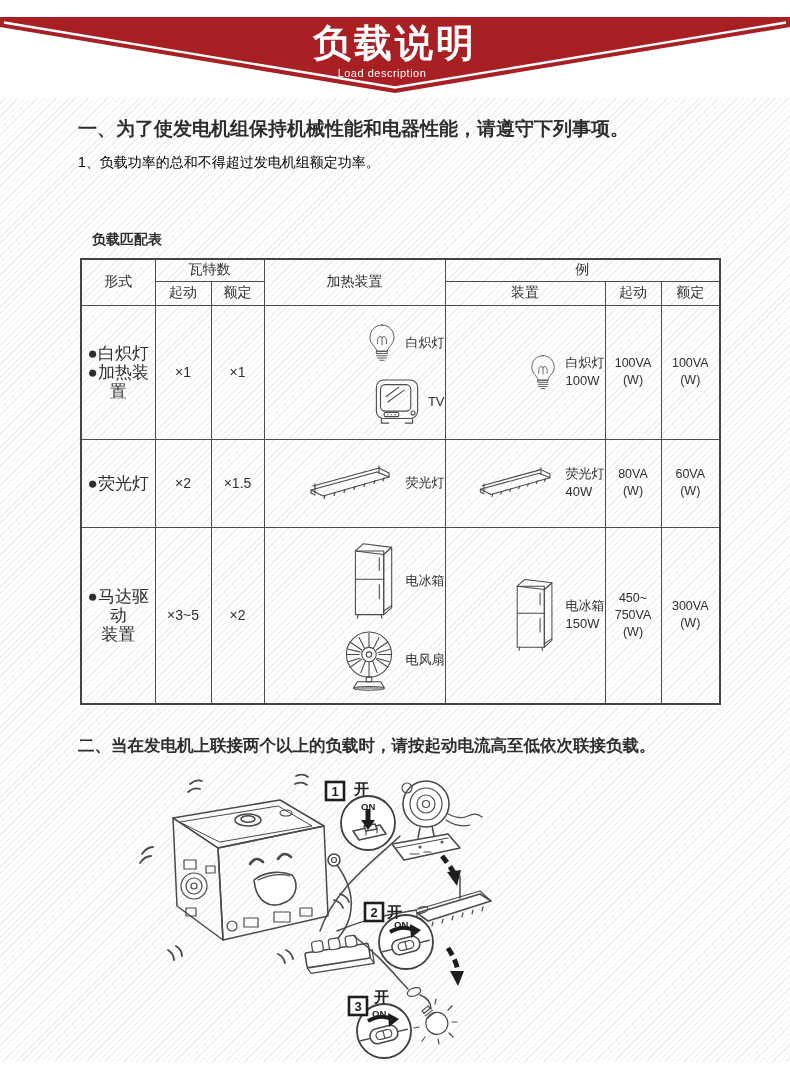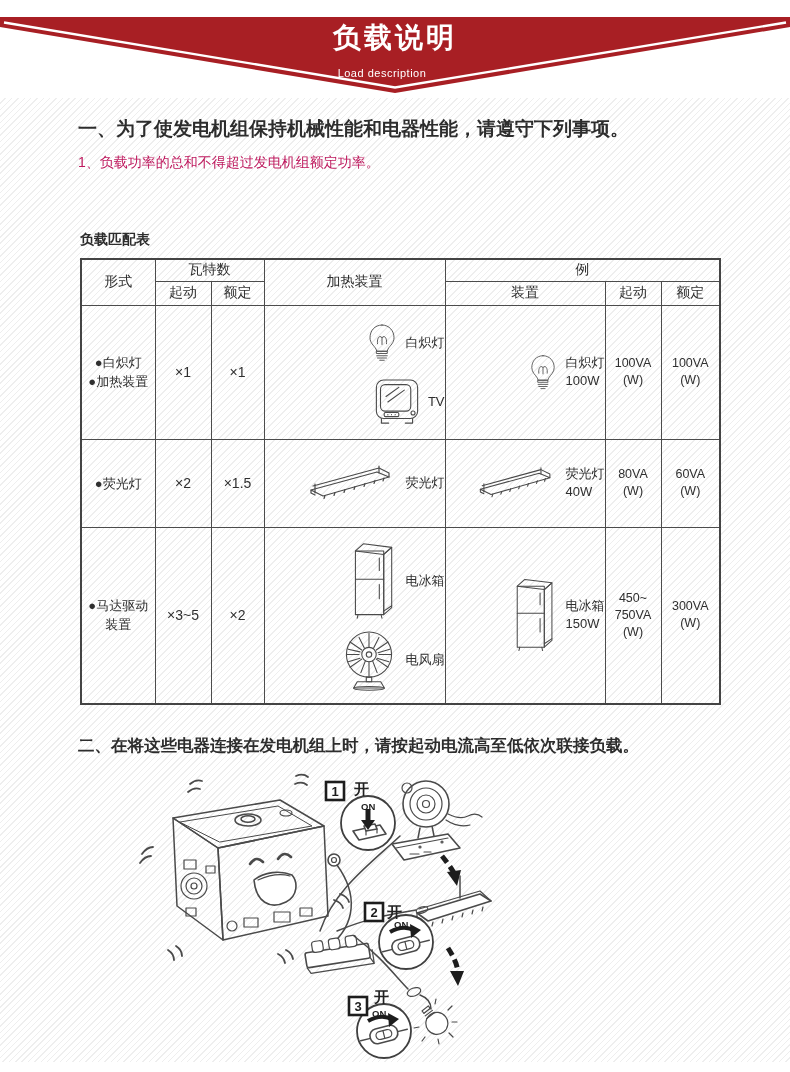--- a/index.html
+++ b/index.html
@@ -12,52 +12,52 @@
   
   .hatch{
     position:absolute;left:0;top:98px;width:790px;height:964px;
     background:repeating-linear-gradient(135deg,
       rgba(0,0,0,0) 0px, rgba(0,0,0,0) 3.5px,
       rgba(90,90,90,0.10) 3.5px, rgba(90,90,90,0.10) 4.5px);
   }
   .banner-svg{position:absolute;left:0;top:0;}
   .banner-title{
     position:absolute;left:0;top:24px;width:790px;text-align:center;
-    font-size:28px;font-weight:bold;color:#fff;letter-spacing:3px;line-height:1;
+    font-size:38px;font-weight:bold;color:#fff;letter-spacing:3px;line-height:1;
   }
   .banner-sub{
     position:absolute;left:0;top:67px;width:764px;text-align:center;
     font-size:11px;color:#fff;letter-spacing:0.5px;
   }
   .h1{
     position:absolute;left:78px;top:116px;width:640px;
     font-size:19px;font-weight:bold;color:#2d2d2d;
   }
   .para{
     position:absolute;left:78px;top:151px;width:604px;
-    font-size:14px;line-height:23px;color:#be185d;
+    font-size:14px;line-height:23px;color:#000000;
   }
   .tbl-label{
-    position:absolute;left:80px;top:231px;
+    position:absolute;left:92px;top:231px;
     font-size:14px;font-weight:bold;color:#2d2d2d;
   }
   table.load{
     position:absolute;left:80px;top:258px;
     border-collapse:collapse;table-layout:fixed;width:639px;
     background:transparent;
   }
   table.load th, table.load td{
     border:1.5px solid #4c4c4c;padding:0;
     font-weight:normal;vertical-align:middle;text-align:center;
     color:#2f2f2f;
   }
   table.load{border:2px solid #444;}
   th.hdr{font-size:14px;font-weight:500;}
   td.type{
-    text-align:left;padding-left:6px;font-size:13px;line-height:19px;
+    text-align:left;padding-left:6px;font-size:17px;line-height:19px;
     white-space:pre-line;color:#2f2f2f;
   }
   td.mult{font-size:14px;}
   td.va{font-size:12.5px;line-height:17px;white-space:pre-line;}
   .devcol{display:flex;flex-direction:column;justify-content:center;align-items:flex-end;gap:10px;height:100%;}
   .devrow{display:flex;align-items:center;gap:9px;}
   .devlabel{font-size:13px;line-height:18px;white-space:pre-line;text-align:left;color:#2f2f2f;}
   .h2{
     position:absolute;left:78px;top:735px;width:660px;
     font-size:16.5px;font-weight:bold;color:#2d2d2d;
@@ -251,21 +251,21 @@
       </td>
       <td class="va">450~
 750VA
 (W)</td>
       <td class="va">300VA
 (W)</td>
     </tr>
   </tbody>
     </table>
 
-  <div class="h2">二、在将这些电器连接在发电机组上时，请按起动电流高至低依次联接负载。</div>
+  <div class="h2">二、当在发电机上联接两个以上的负载时，请按起动电流高至低依次联接负载。</div>
 
   <svg class="illus" width="540" height="300" viewBox="0 0 540 300">
 
     <g>
       <polygon class="ink" points="45,50 152,32 196,58 90,80"></polygon>
       <polygon class="ink" points="52,54 150,38 184,58 92,74" style="stroke-width:1"></polygon>
       <polygon class="ink" points="90,80 196,58 200,148 95,172"></polygon>
       <polygon class="ink" points="45,50 90,80 95,172 49,138 45,50"></polygon>
       <ellipse class="ink" cx="120" cy="52" rx="13" ry="6"></ellipse>
       <ellipse class="ink" cx="120" cy="51" rx="7" ry="3.2"></ellipse>

